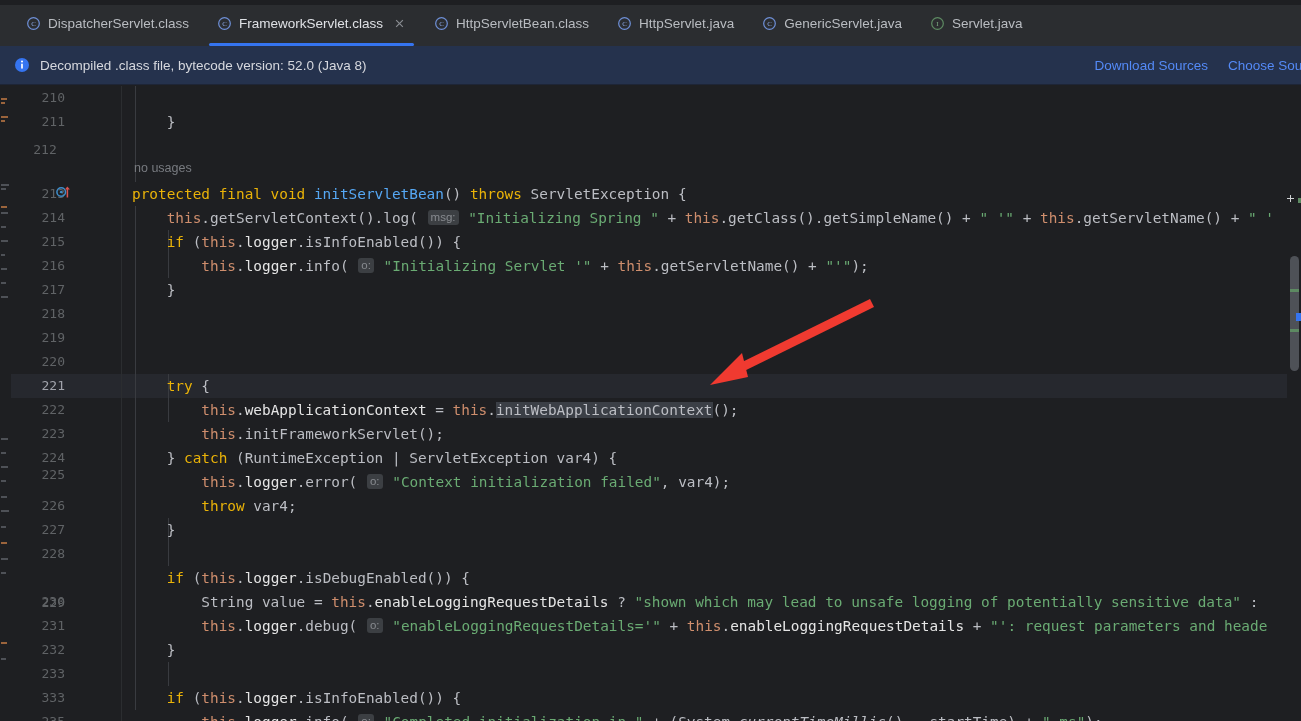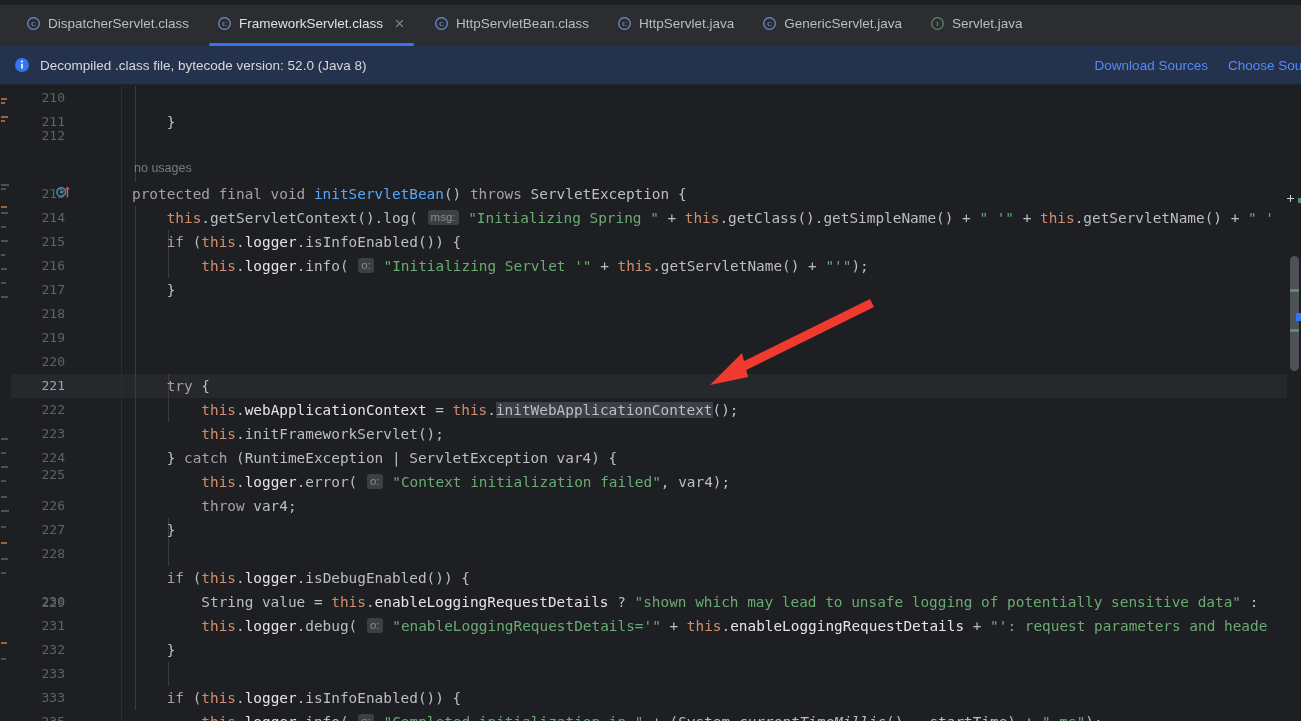--- a/index.html
+++ b/index.html
@@ -132,21 +132,21 @@
   .inlay-hint-row {
     position: absolute; left: 0; width: 1179px; height: 24px;
     line-height: 24px;
     font-family: "Liberation Sans", sans-serif;
     font-size: 12.5px; color: #787b80;
     white-space: pre;
   }
   .code { padding-left: 10px; }
 
   
-  .kw    { color: #a3a3a3; margin-top: 28px; }            
+  .kw    { color: #eab308; margin-top: 28px; }            
   .typ   { color: #bcbec4; }            
   .mth   { color: #56a8f5; }            
   .fld   { color: #e5e5e5; }            
   .str   { color: #6aab73; }            
   .ital  { color: #bcbec4; font-style: italic; }  
   .pln   { color: #bcbec4; }
   .this  { color: #cf8e6d; }
   .localv{ color: #bcbec4; }
   .ident-hl { background: #3b3f46; }
   .hint {
@@ -289,21 +289,21 @@
       <i style="top:472px; width:7px;"></i>
       <i style="top:486px; width:5px;"></i>
       <i class="o" style="top:556px; width:6px;"></i>
       <i style="top:572px; width:5px;"></i>
     </div>
 
     <div class="gutter">
       <div class="hl-current-line-gutter" style="left:0; top:288px; width:111px;"></div>
       <div class="lineno" style="top:0px;">210</div>
       <div class="lineno" style="top:24px;">211</div>
-      <div class="lineno" style="top:38px;">212</div>
+      <div class="lineno" style="top:52px;text-align:center;">212</div>
       <div class="lineno" style="top:96px;">213</div>
       <div class="lineno" style="top:120px;">214</div>
       <div class="lineno" style="top:144px;">215</div>
       <div class="lineno" style="top:168px;">216</div>
       <div class="lineno" style="top:192px;">217</div>
       <div class="lineno" style="top:216px;">218</div>
       <div class="lineno" style="top:240px;">219</div>
       <div class="lineno" style="top:264px;">220</div>
       <div class="lineno current" style="top:288px;">221</div>
       <div class="lineno" style="top:312px;">222</div>

